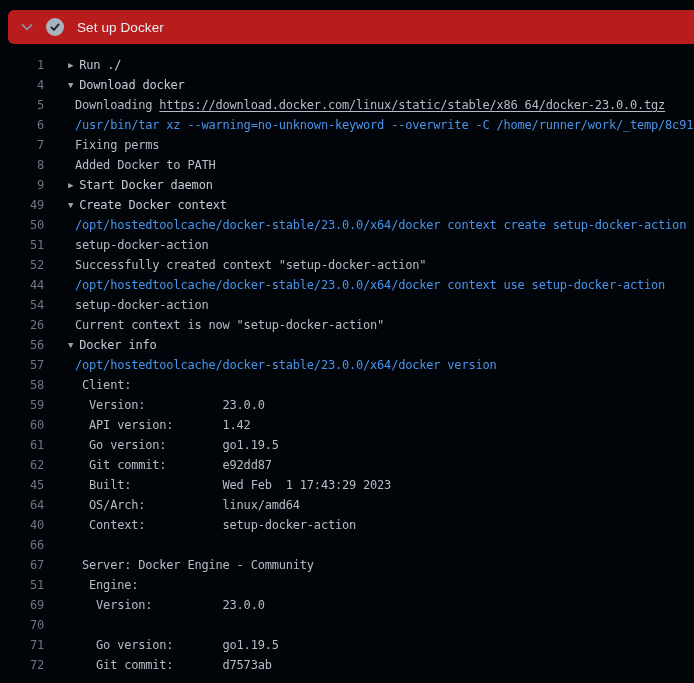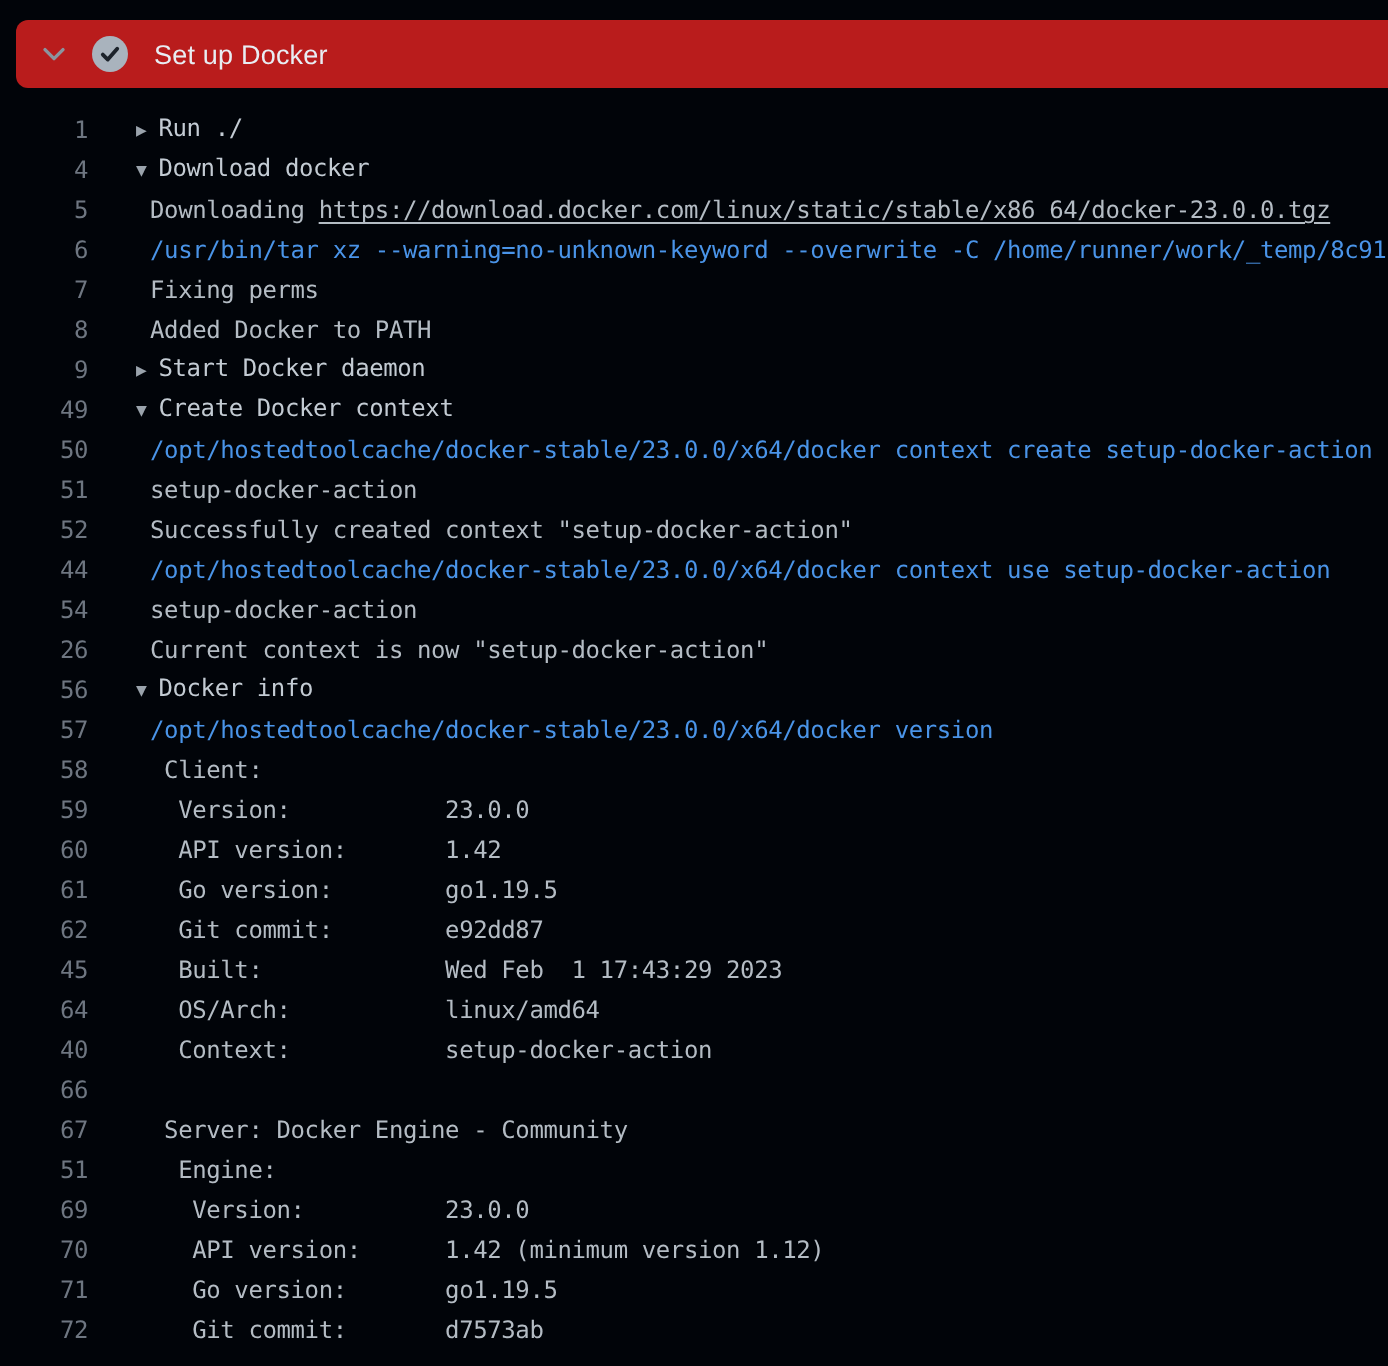--- a/index.html
+++ b/index.html
@@ -78,16 +78,16 @@
     <div class="row"><span class="num">60</span><span class="content">   API version:       1.42</span></div>
     <div class="row"><span class="num">61</span><span class="content">   Go version:        go1.19.5</span></div>
     <div class="row"><span class="num">62</span><span class="content">   Git commit:        e92dd87</span></div>
     <div class="row"><span class="num">45</span><span class="content">   Built:             Wed Feb  1 17:43:29 2023</span></div>
     <div class="row"><span class="num">64</span><span class="content">   OS/Arch:           linux/amd64</span></div>
     <div class="row"><span class="num">40</span><span class="content">   Context:           setup-docker-action</span></div>
     <div class="row"><span class="num">66</span><span class="content"></span></div>
     <div class="row"><span class="num">67</span><span class="content">  Server: Docker Engine - Community</span></div>
     <div class="row"><span class="num">51</span><span class="content">   Engine:</span></div>
     <div class="row"><span class="num">69</span><span class="content">    Version:          23.0.0</span></div>
-    <div class="row"><span class="num">70</span><span class="content">    API version:      1.42 (minimum version 1.12)</span></div>
+    <div class="row"><span class="num">70</span></div>
     <div class="row"><span class="num">71</span><span class="content">    Go version:       go1.19.5</span></div>
     <div class="row"><span class="num">72</span><span class="content">    Git commit:       d7573ab</span></div>
   </div>
 
 </body></html>

